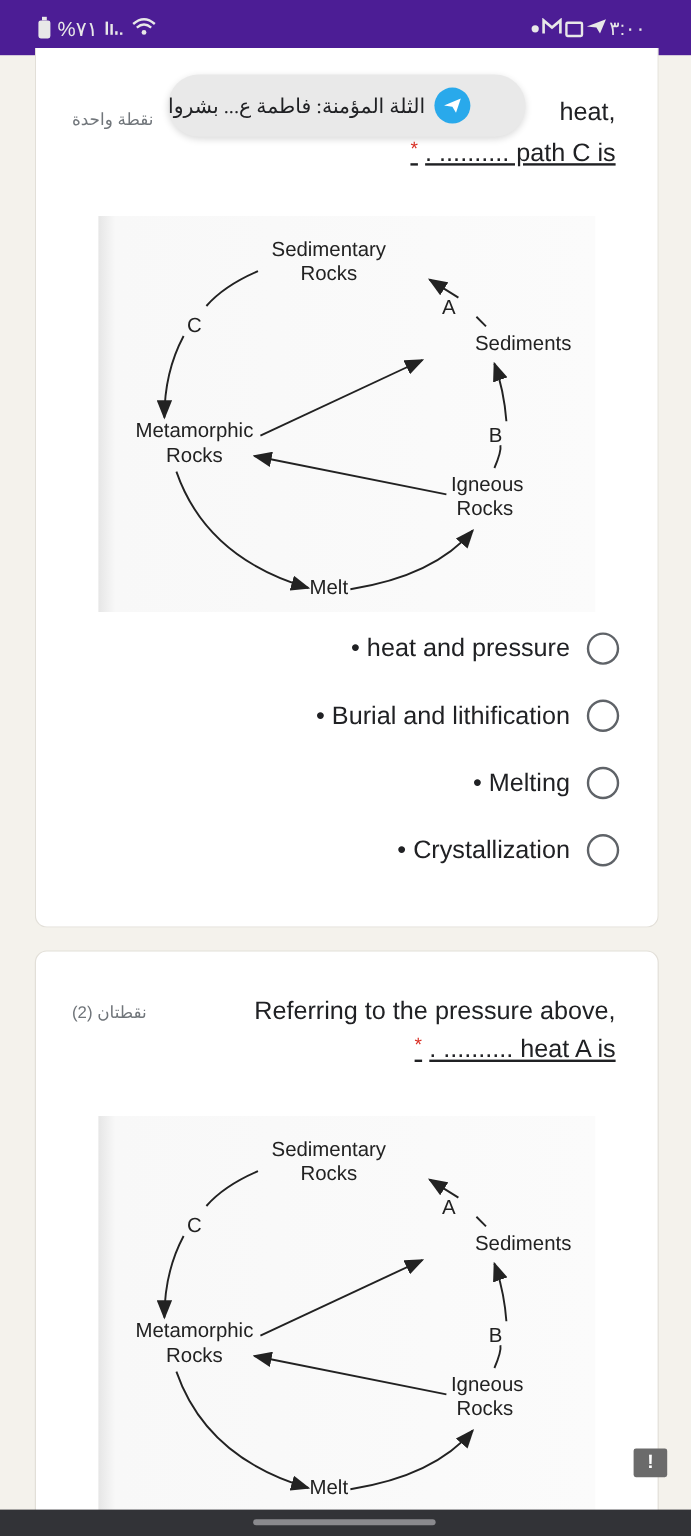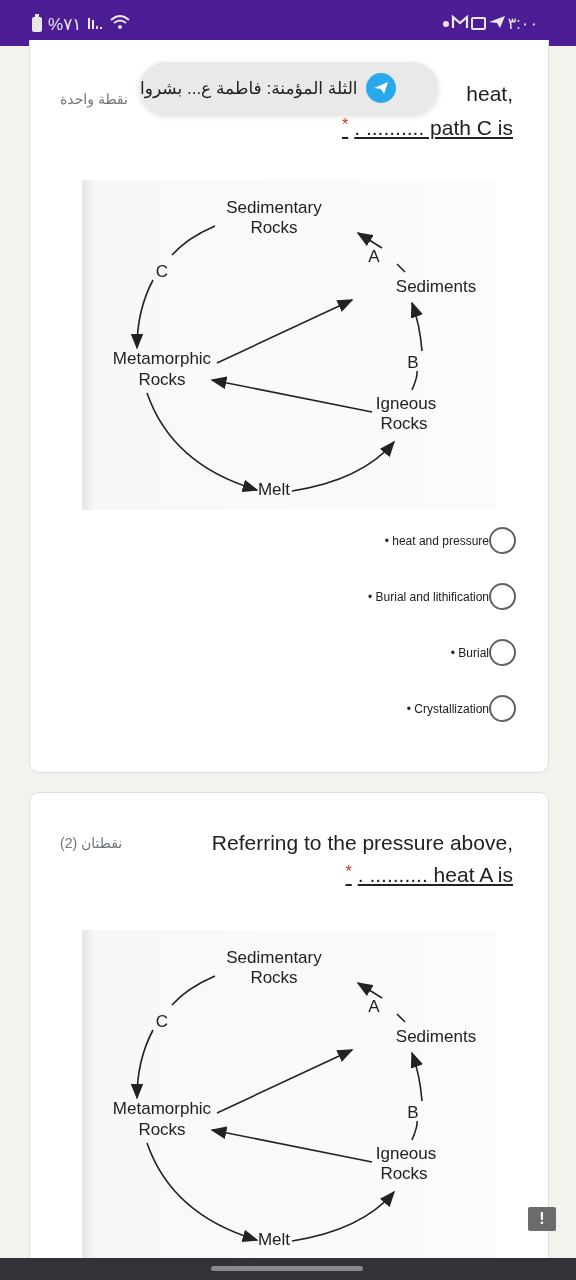--- a/index.html
+++ b/index.html
@@ -20,24 +20,24 @@
 
   .q-title { position: absolute; right: 35px; font-size: 21px; color: #202124; text-align: right; line-height: 33px; direction: ltr; }
   .q-line2 { position: absolute; right: 35px; font-size: 21px; color: #202124; text-align: right; text-decoration: underline; }
   .req { color: #d93025; margin-right: 6px; font-size: 16px; vertical-align: top; }
   .points { position: absolute; left: 30px; font-size: 14px; color: #70757a; direction: rtl; }
 
   .diagram { position: absolute; left: 52px; width: 414px; height: 330px; background: linear-gradient(to right, #e6e6e6 0px, #f8f8f8 14px, #fbfbfb 100%); }
   .diagram svg { width: 100%; height: 100%; }
   .diagram text { font-family: "Liberation Sans", sans-serif; font-size: 17px; fill: #222; }
 
-  .option { position: absolute; right: 32px; display: flex; align-items: center; font-size: 12px; color: #202124; }
+  .option { position: absolute; right: 32px; display: flex; align-items: center; gap: 14px; font-size: 21px; color: #202124; }
   .radio { width: 27px; height: 27px; border: 2px solid #5f6368; border-radius: 50%; display: inline-block; }
 
-  .toast { position: absolute; left: 140px; top: 62px; height: 52px; width: 298px; background: #e9e9e9; border-radius: 26px; box-shadow: 0 2px 6px rgba(0,0,0,0.15); display: flex; align-items: center; justify-content: flex-end; padding-right: 8px; gap: 8px; font-size: 17px; color: #202124; direction: rtl; }
+  .toast { position: absolute; left: 140px; top: 62px; height: 52px; width: 298px; background: #e9e9e9; border-radius: 26px; box-shadow: 0 2px 6px rgba(0,0,0,0.15); display: flex; align-items: center; justify-content: flex-end; padding-right: 8px; gap: 8px; font-size: 17px; color: #202124; direction: rtl; font-family: Liberation Serif, serif; }
   .toast .tg { width: 30px; height: 30px; border-radius: 50%; background: #29a9eb; display: flex; align-items: center; justify-content: center; order: -1; }
 
   .feedback { position: absolute; left: 528px; top: 1207px; width: 28px; height: 24px; background: #6b6b6b; border-radius: 2px; color: #fff; font-weight: bold; text-align: center; font-size: 16px; line-height: 24px; }
 
   .navbar { position: absolute; left: 0; top: 1258px; width: 576px; height: 22px; background: #323337; }
   .navbar .handle { position: absolute; left: 211px; top: 8px; width: 152px; height: 5px; border-radius: 3px; background: #8a8a8e; }
 </style>
 </head>
 <body>
 
@@ -118,21 +118,21 @@
 
   <div class="option" style="top:487px;">
     <span>• heat and pressure</span>
     <span class="radio"></span>
   </div>
   <div class="option" style="top:543px;">
     <span>• Burial and lithification</span>
     <span class="radio"></span>
   </div>
   <div class="option" style="top:599px;">
-    <span>• Burial</span>
+    <span>• Melting</span>
     <span class="radio"></span>
   </div>
   <div class="option" style="top:655px;">
     <span>• Crystallization</span>
     <span class="radio"></span>
   </div>
 </div>
 
 <div class="card card2">
   <span class="points" style="top:42px;">نقطتان (2)</span>

